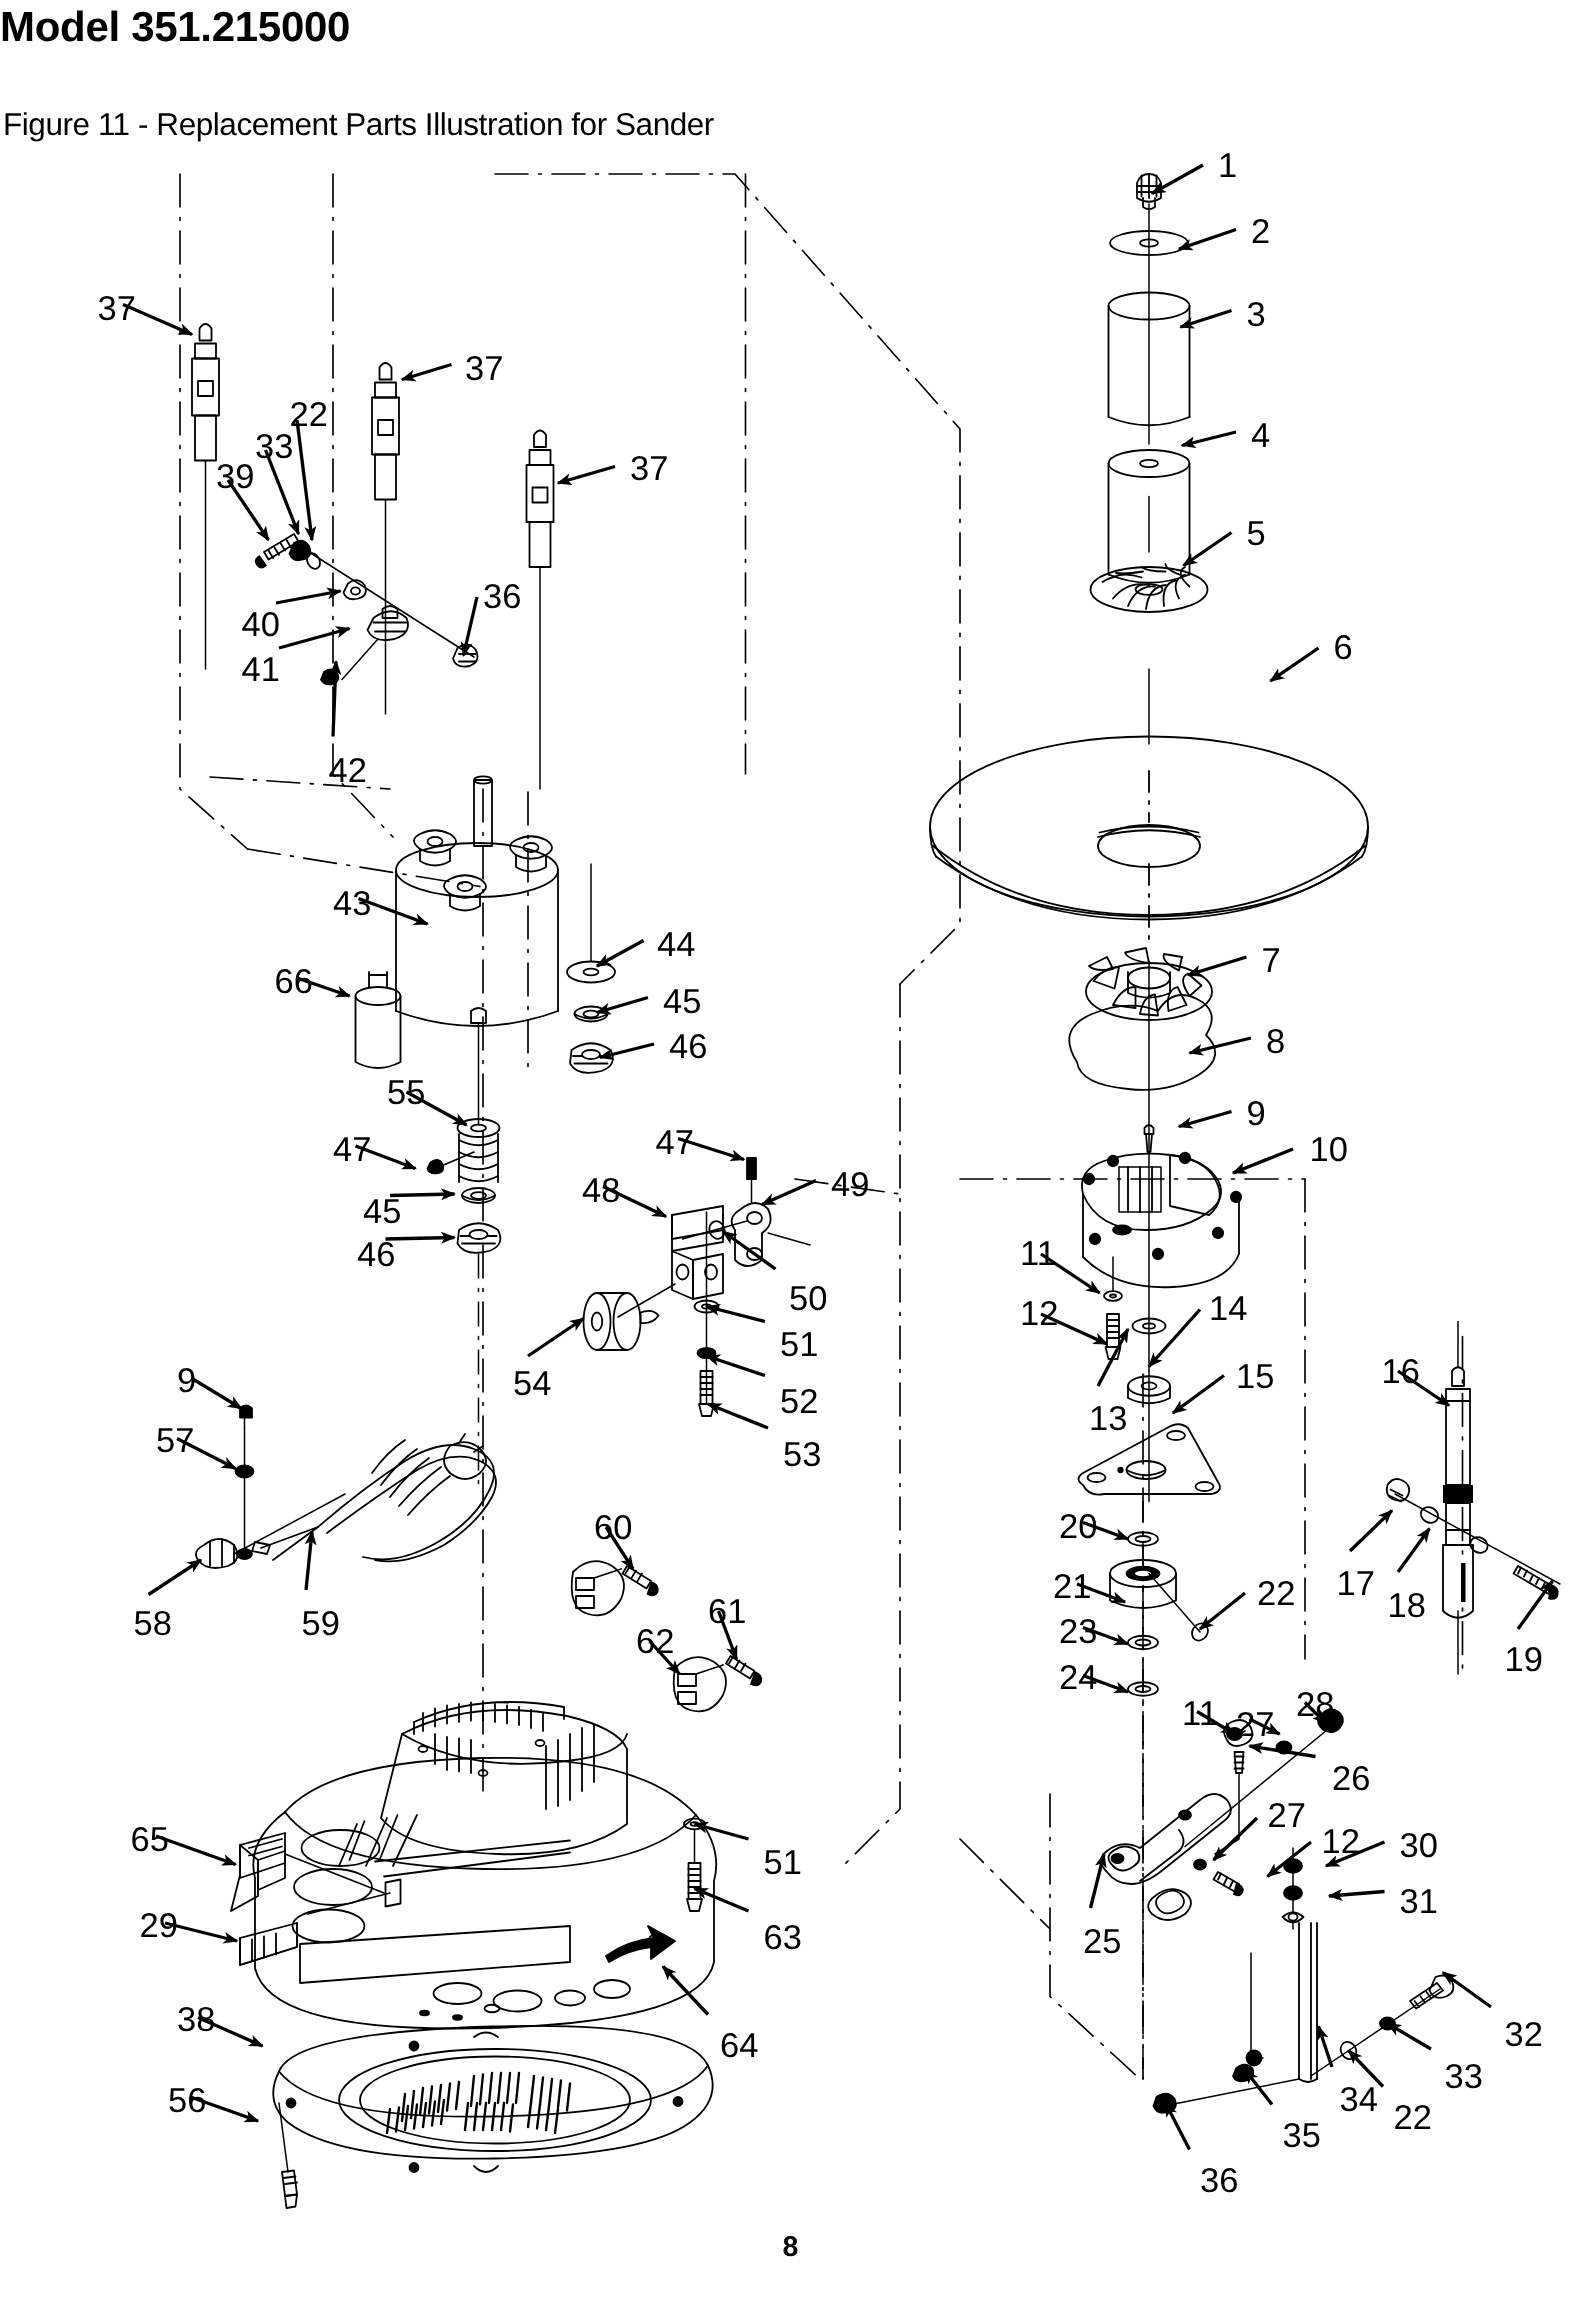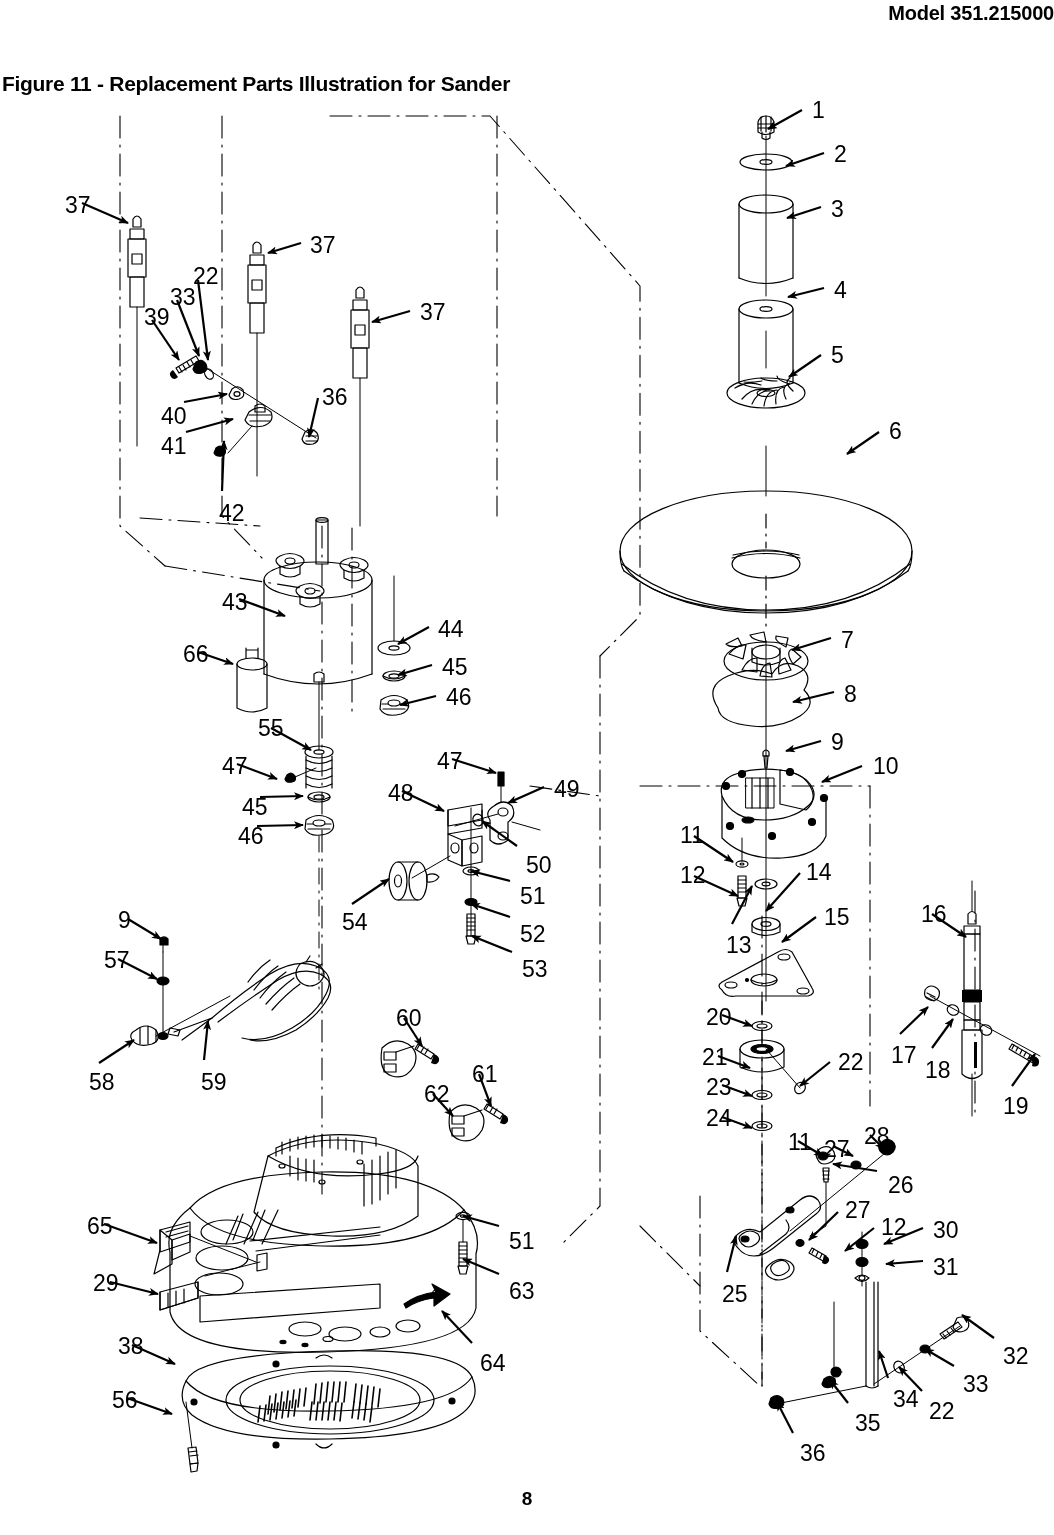--- a/index.html
+++ b/index.html
@@ -17,31 +17,31 @@
     width: 1054px;
     height: 1535px;
     background: #ffffff;
     overflow: hidden;
   }
   #model-title {
     position: absolute;
     top: 2px;
     left: 0;
     width: 1054px;
-    text-align: right;
-    font-size: 20px;
+    text-align: left;
+    font-size: 28px;
     font-weight: bold;
     letter-spacing: -0.2px;
   }
   #figure-title {
     position: absolute;
     top: 72px;
     left: 2px;
     font-size: 21px;
-    font-weight: bold;
+    font-weight: normal;
     letter-spacing: -0.3px;
   }
   #page-number {
     position: absolute;
     left: 0;
     top: 1488px;
     width: 1054px;
     text-align: center;
     font-size: 19px;
     font-weight: bold;

